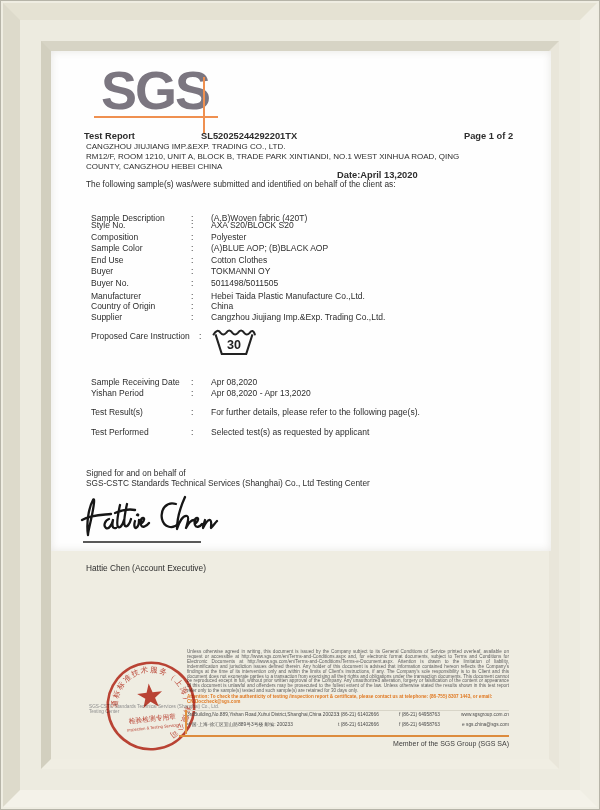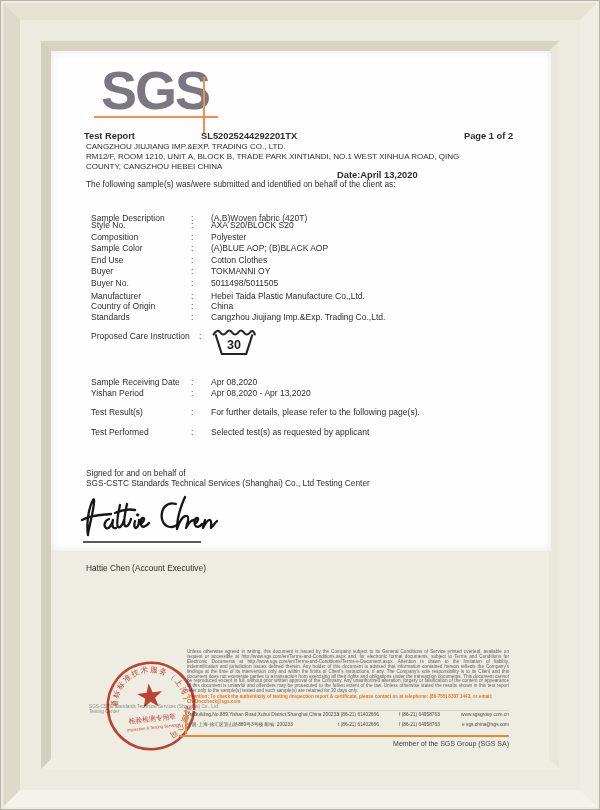--- a/index.html
+++ b/index.html
@@ -112,21 +112,21 @@
     <div class="row" style="top:226.5px;">
       <span class="lbl">Buyer No.</span><span class="sep">:</span><span class="val">5011498/5011505</span>
     </div>
     <div class="row" style="top:240px;">
       <span class="lbl">Manufacturer</span><span class="sep">:</span><span class="val">Hebei Taida Plastic Manufacture Co.,Ltd.</span>
     </div>
     <div class="row" style="top:249.5px;">
       <span class="lbl">Country of Origin</span><span class="sep">:</span><span class="val">China</span>
     </div>
     <div class="row" style="top:261px;">
-      <span class="lbl">Standards</span><span class="sep">:</span><span class="val">Cangzhou Jiujiang Imp.&amp;Exp. Trading Co.,Ltd.</span>
+      <span class="lbl">Supplier</span><span class="sep">:</span><span class="val">Cangzhou Jiujiang Imp.&amp;Exp. Trading Co.,Ltd.</span>
     </div>
 
     <div class="row" style="top:280px;">
       <span class="lbl" style="width:108px;">Proposed Care Instruction</span><span class="sep" style="width:12px;">:</span>
     </div>
     <svg class="wash-symbol" width="46" height="33" viewBox="0 0 58 42">
       <path d="M5.5 12 L13.5 37 L44.5 37 L52.5 12" fill="none" stroke="#222" stroke-width="2.6" stroke-linejoin="round"></path>
       <path d="M3 12 Q7.5 4 12 10 Q15.2 14 19 10 Q23 4 27 10 Q30.2 14 34 10 Q38 4 42 10 Q45.2 14 49 10 Q53 4.5 55.5 12" fill="none" stroke="#222" stroke-width="2.6" stroke-linecap="round"></path>
       <text x="29" y="31" text-anchor="middle" font-size="16" font-weight="bold" fill="#222" font-family="Liberation Sans, sans-serif">30</text>
     </svg>

